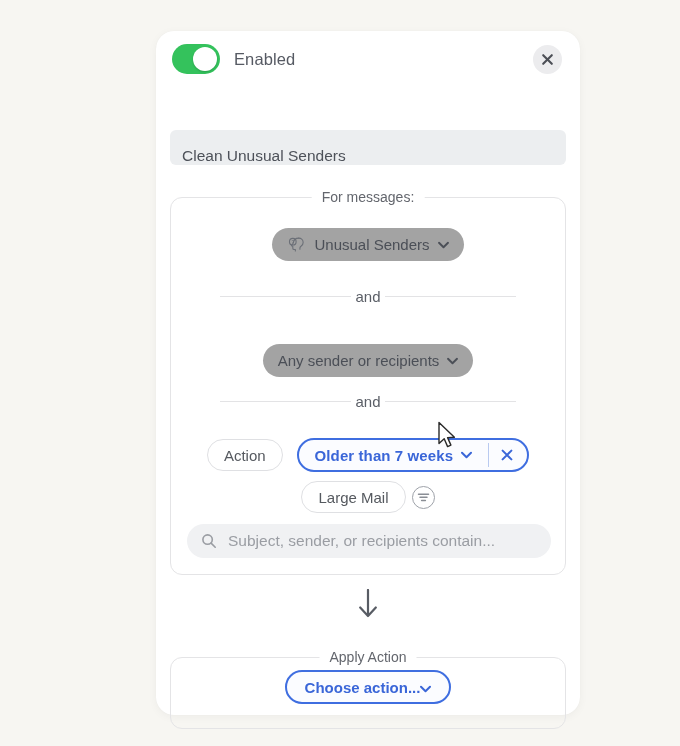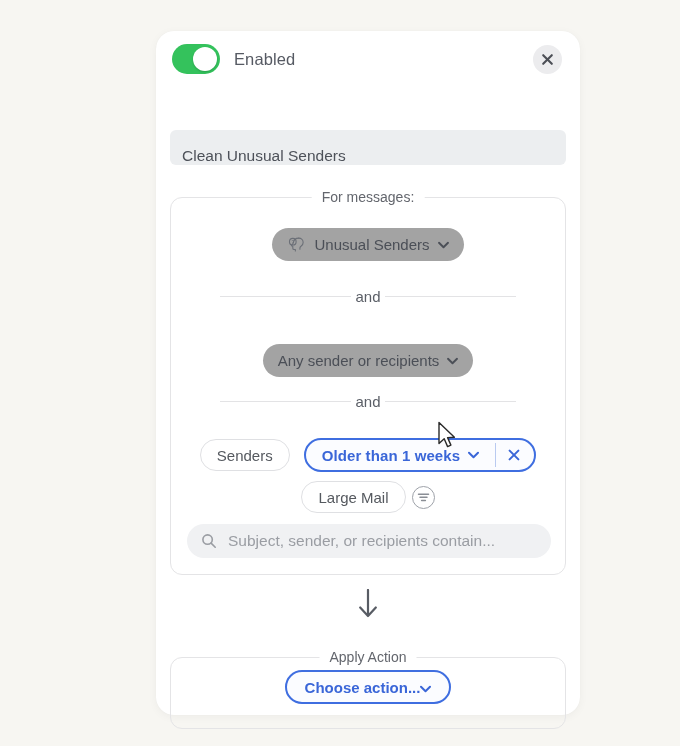--- a/index.html
+++ b/index.html
@@ -361,25 +361,25 @@
 
     <div class="and-sep" id="and-2">
       <div class="line"></div>
       <div class="and-text">and</div>
       <div class="line"></div>
     </div>
 
     <div class="row-center" id="row-chips-1">
 
       <div class="chip chip-outline">
-        <span>Senders</span>
+        <span>Action</span>
       </div>
 
       <div class="chip chip-selected">
-        <span>Older than 1 weeks</span>
+        <span>Older than 7 weeks</span>
         <span class="caret">
           <svg width="11" height="8" viewBox="0 0 11 8">
             <path d="M1 1.8 L5.5 6.2 L10 1.8" fill="none" stroke="#3a66d8" stroke-width="2" stroke-linecap="round" stroke-linejoin="round"></path>
           </svg>
         </span>
         <span class="divider"></span>
         <span class="rm">
           <svg width="12" height="12" viewBox="0 0 12 12">
             <path d="M1.6 1.6 L10.4 10.4 M10.4 1.6 L1.6 10.4" stroke="#3a66d8" stroke-width="2" stroke-linecap="round"></path>
           </svg>

